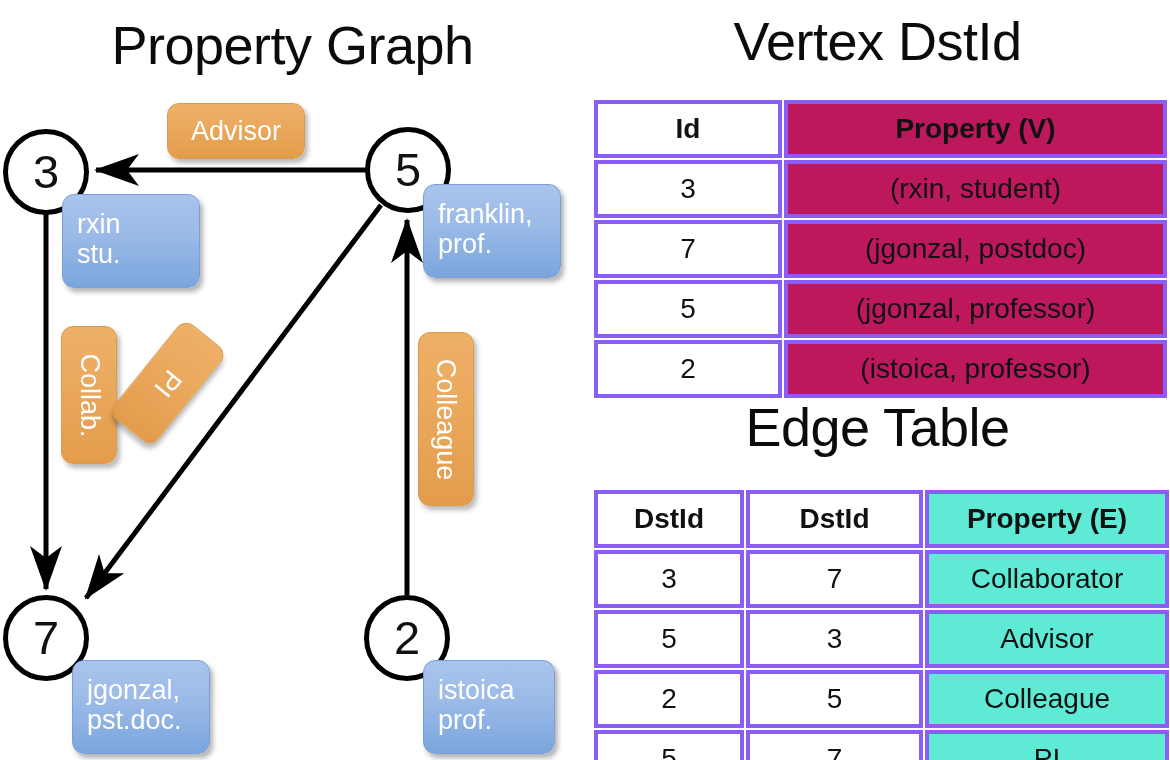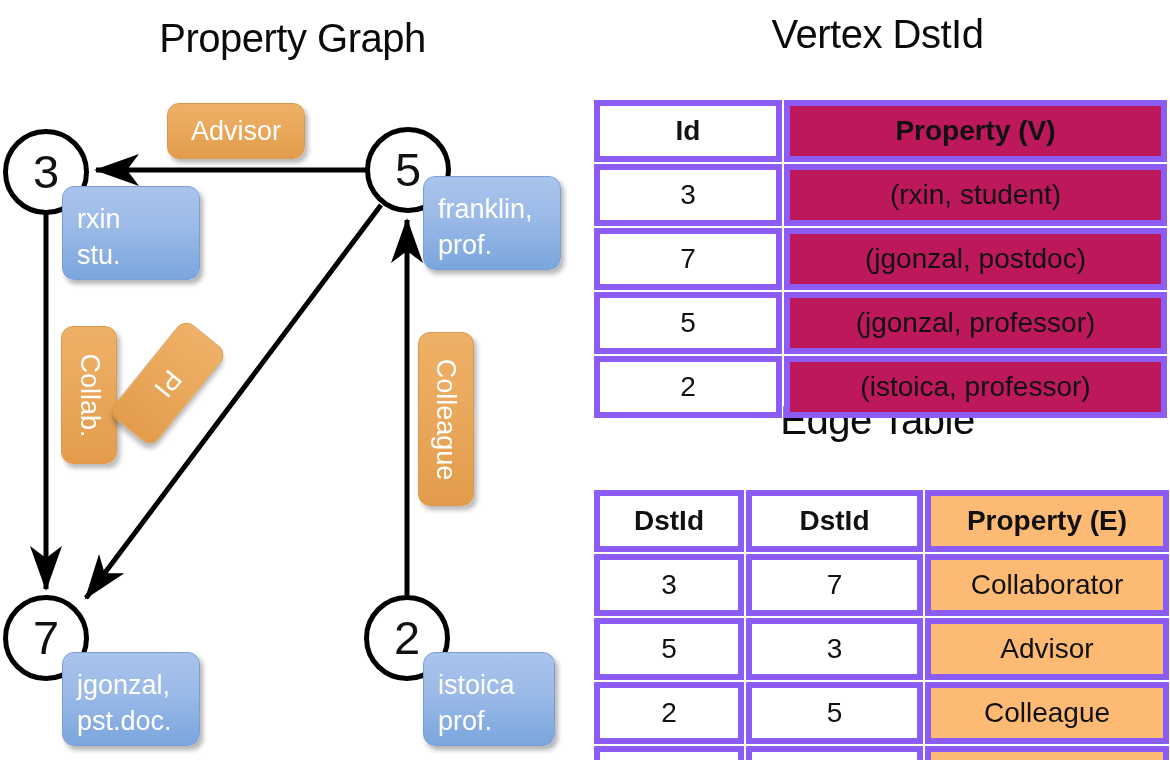--- a/index.html
+++ b/index.html
@@ -14,21 +14,21 @@
     overflow: hidden;
     font-family: "Liberation Sans", sans-serif;
     color: #000000;
   }
 
   
   .big-title {
     position: absolute;
     font-family: "Liberation Sans", sans-serif;
     font-weight: 300;
-    font-size: 40px;
+    font-size: 54px;
     line-height: 1;
     letter-spacing: -0.5px;
     color: #0b0b0b;
     text-align: center;
     white-space: nowrap;
   }
   #title-property-graph { left: 0px;   top: 18px;  width: 585px; }
   #title-vertex-table   { left: 585px; top: 14px;  width: 585px; }
   #title-edge-table     { left: 585px; top: 400px; width: 585px; }
 
@@ -75,27 +75,28 @@
     position: absolute;
     border-radius: 12px;
     background: linear-gradient(to bottom, #a9c4ec 0%, #9dbbe8 40%, #7aa6dd 100%);
     border: 1px solid #7b9fd4;
     box-shadow: 3px 4px 5px rgba(0,0,0,0.30);
     box-sizing: border-box;
     color: #ffffff;
     font-family: "Liberation Sans", sans-serif;
     font-weight: 300;
     font-size: 27px;
-    line-height: 36px;
+    line-height: 30px;
     padding: 14px 0 0 14px;
     white-space: pre-line;
+    margin-top: 8px;
   }
   #box-rxin     { left: 62px;  top: 186px; width: 138px; height: 94px; }
   #box-franklin { left: 423px; top: 176px; width: 138px; height: 94px; }
-  #box-jgonzal  { left: 62px;  top: 652px; width: 138px; height: 94px; }
+  #box-jgonzal  { left: 72px;  top: 652px; width: 138px; height: 94px; }
   #box-istoica  { left: 423px; top: 652px; width: 132px; height: 94px; }
 
   
   .edge-label {
     position: absolute;
     border-radius: 12px;
     background: linear-gradient(to bottom, #eeb067 0%, #eaa85c 45%, #e39c4c 100%);
     border: 1px solid #d99a4e;
     box-shadow: 3px 4px 5px rgba(0,0,0,0.28);
     box-sizing: border-box;
@@ -130,21 +131,21 @@
 
   
   table.grid {
     position: absolute;
     border-collapse: separate;
     border-spacing: 2px 2px;
     table-layout: fixed;
     font-family: "Liberation Sans", sans-serif;
   }
   table.grid td {
-    border: 6px solid #8b5cf6;
+    border: 4px solid #8b5cf6;
     text-align: center;
     font-weight: 300;
     font-size: 28px;
     color: #111111;
     padding: 0;
     height: 50px;
     background: #ffffff;
   }
   table.grid td.hdr {
     font-weight: bold;
@@ -152,21 +153,21 @@
   }
   #vertex-table { left: 592px; top: 98px; width: 573px; }
   #vertex-table col.c-id   { width: 188px; }
   #vertex-table col.c-prop { width: 383px; }
   #vertex-table td.prop { background: #be185d; }
 
   #edge-table { left: 592px; top: 488px; width: 573px; }
   #edge-table col.c-src  { width: 150px; }
   #edge-table col.c-dst  { width: 177px; }
   #edge-table col.c-prop { width: 244px; }
-  #edge-table td.prop { background: #fdba74; }
+  #edge-table td.prop { background: #5eead4; }
 </style>
 </head>
 <body>
 
 <div class="big-title" id="title-property-graph">Property Graph</div>
 
 <div class="big-title" id="title-vertex-table">Vertex DstId</div>
 
 <div class="big-title" id="title-edge-table">Edge Table</div>
 

